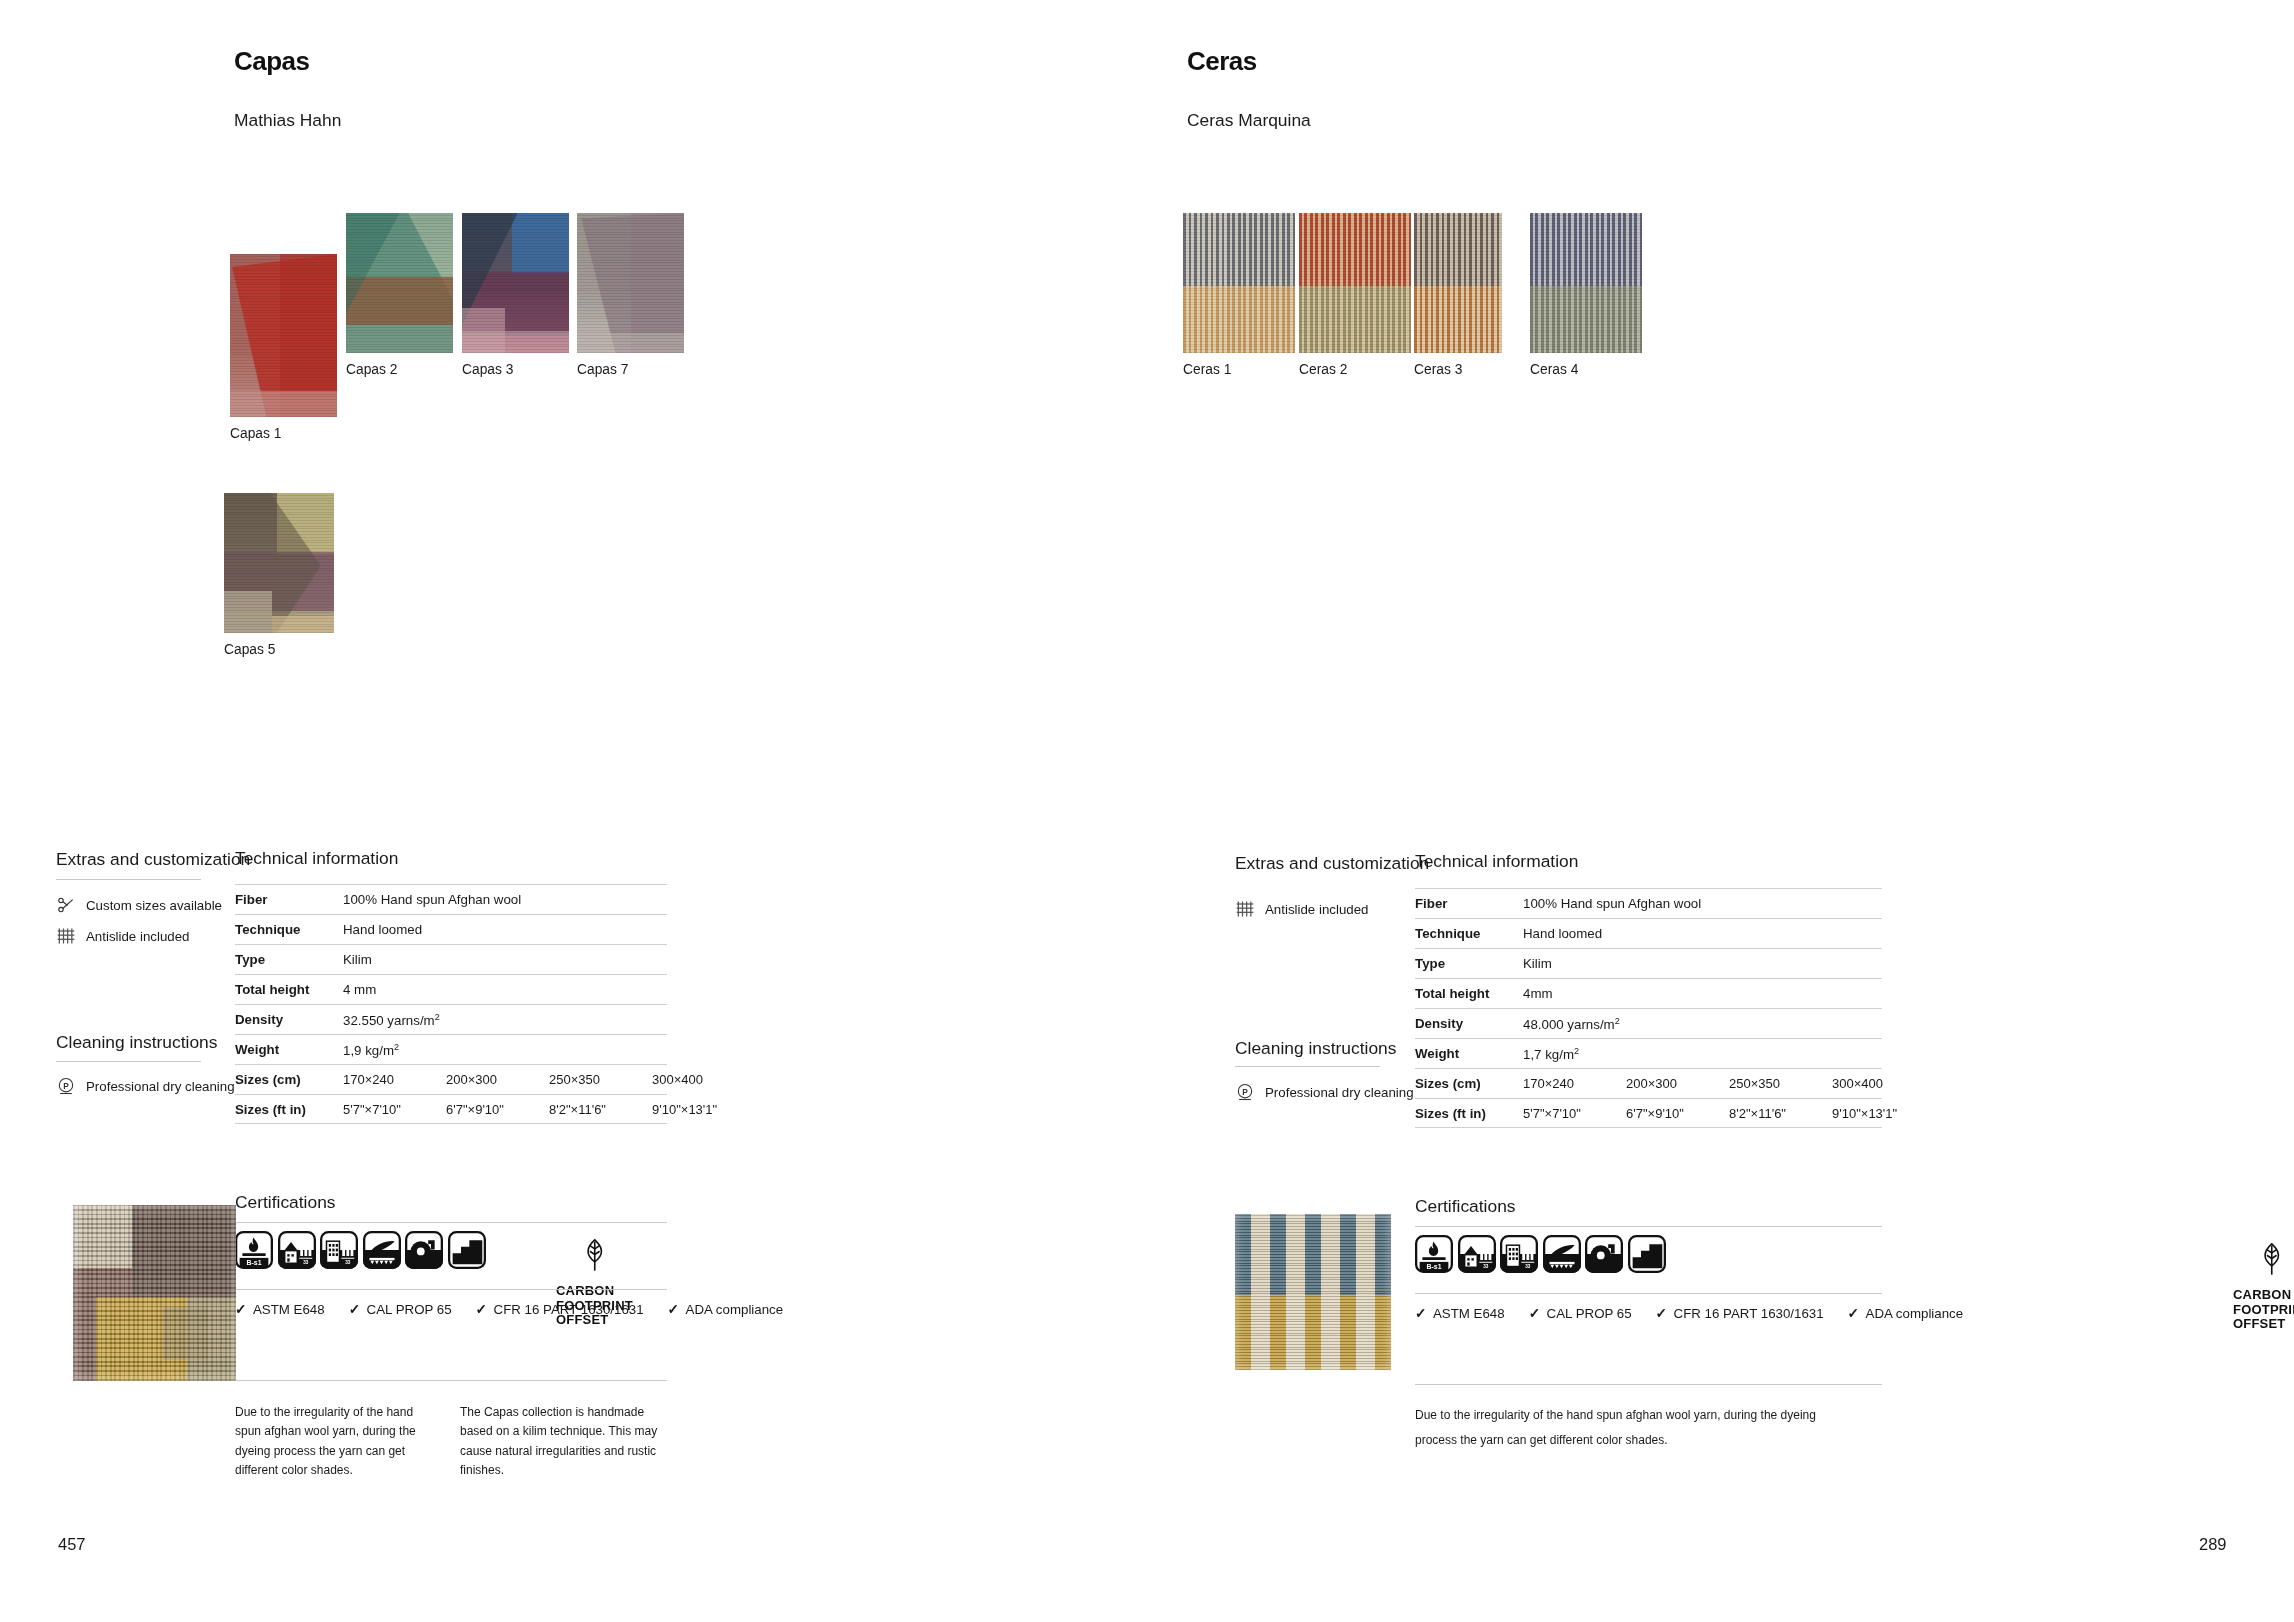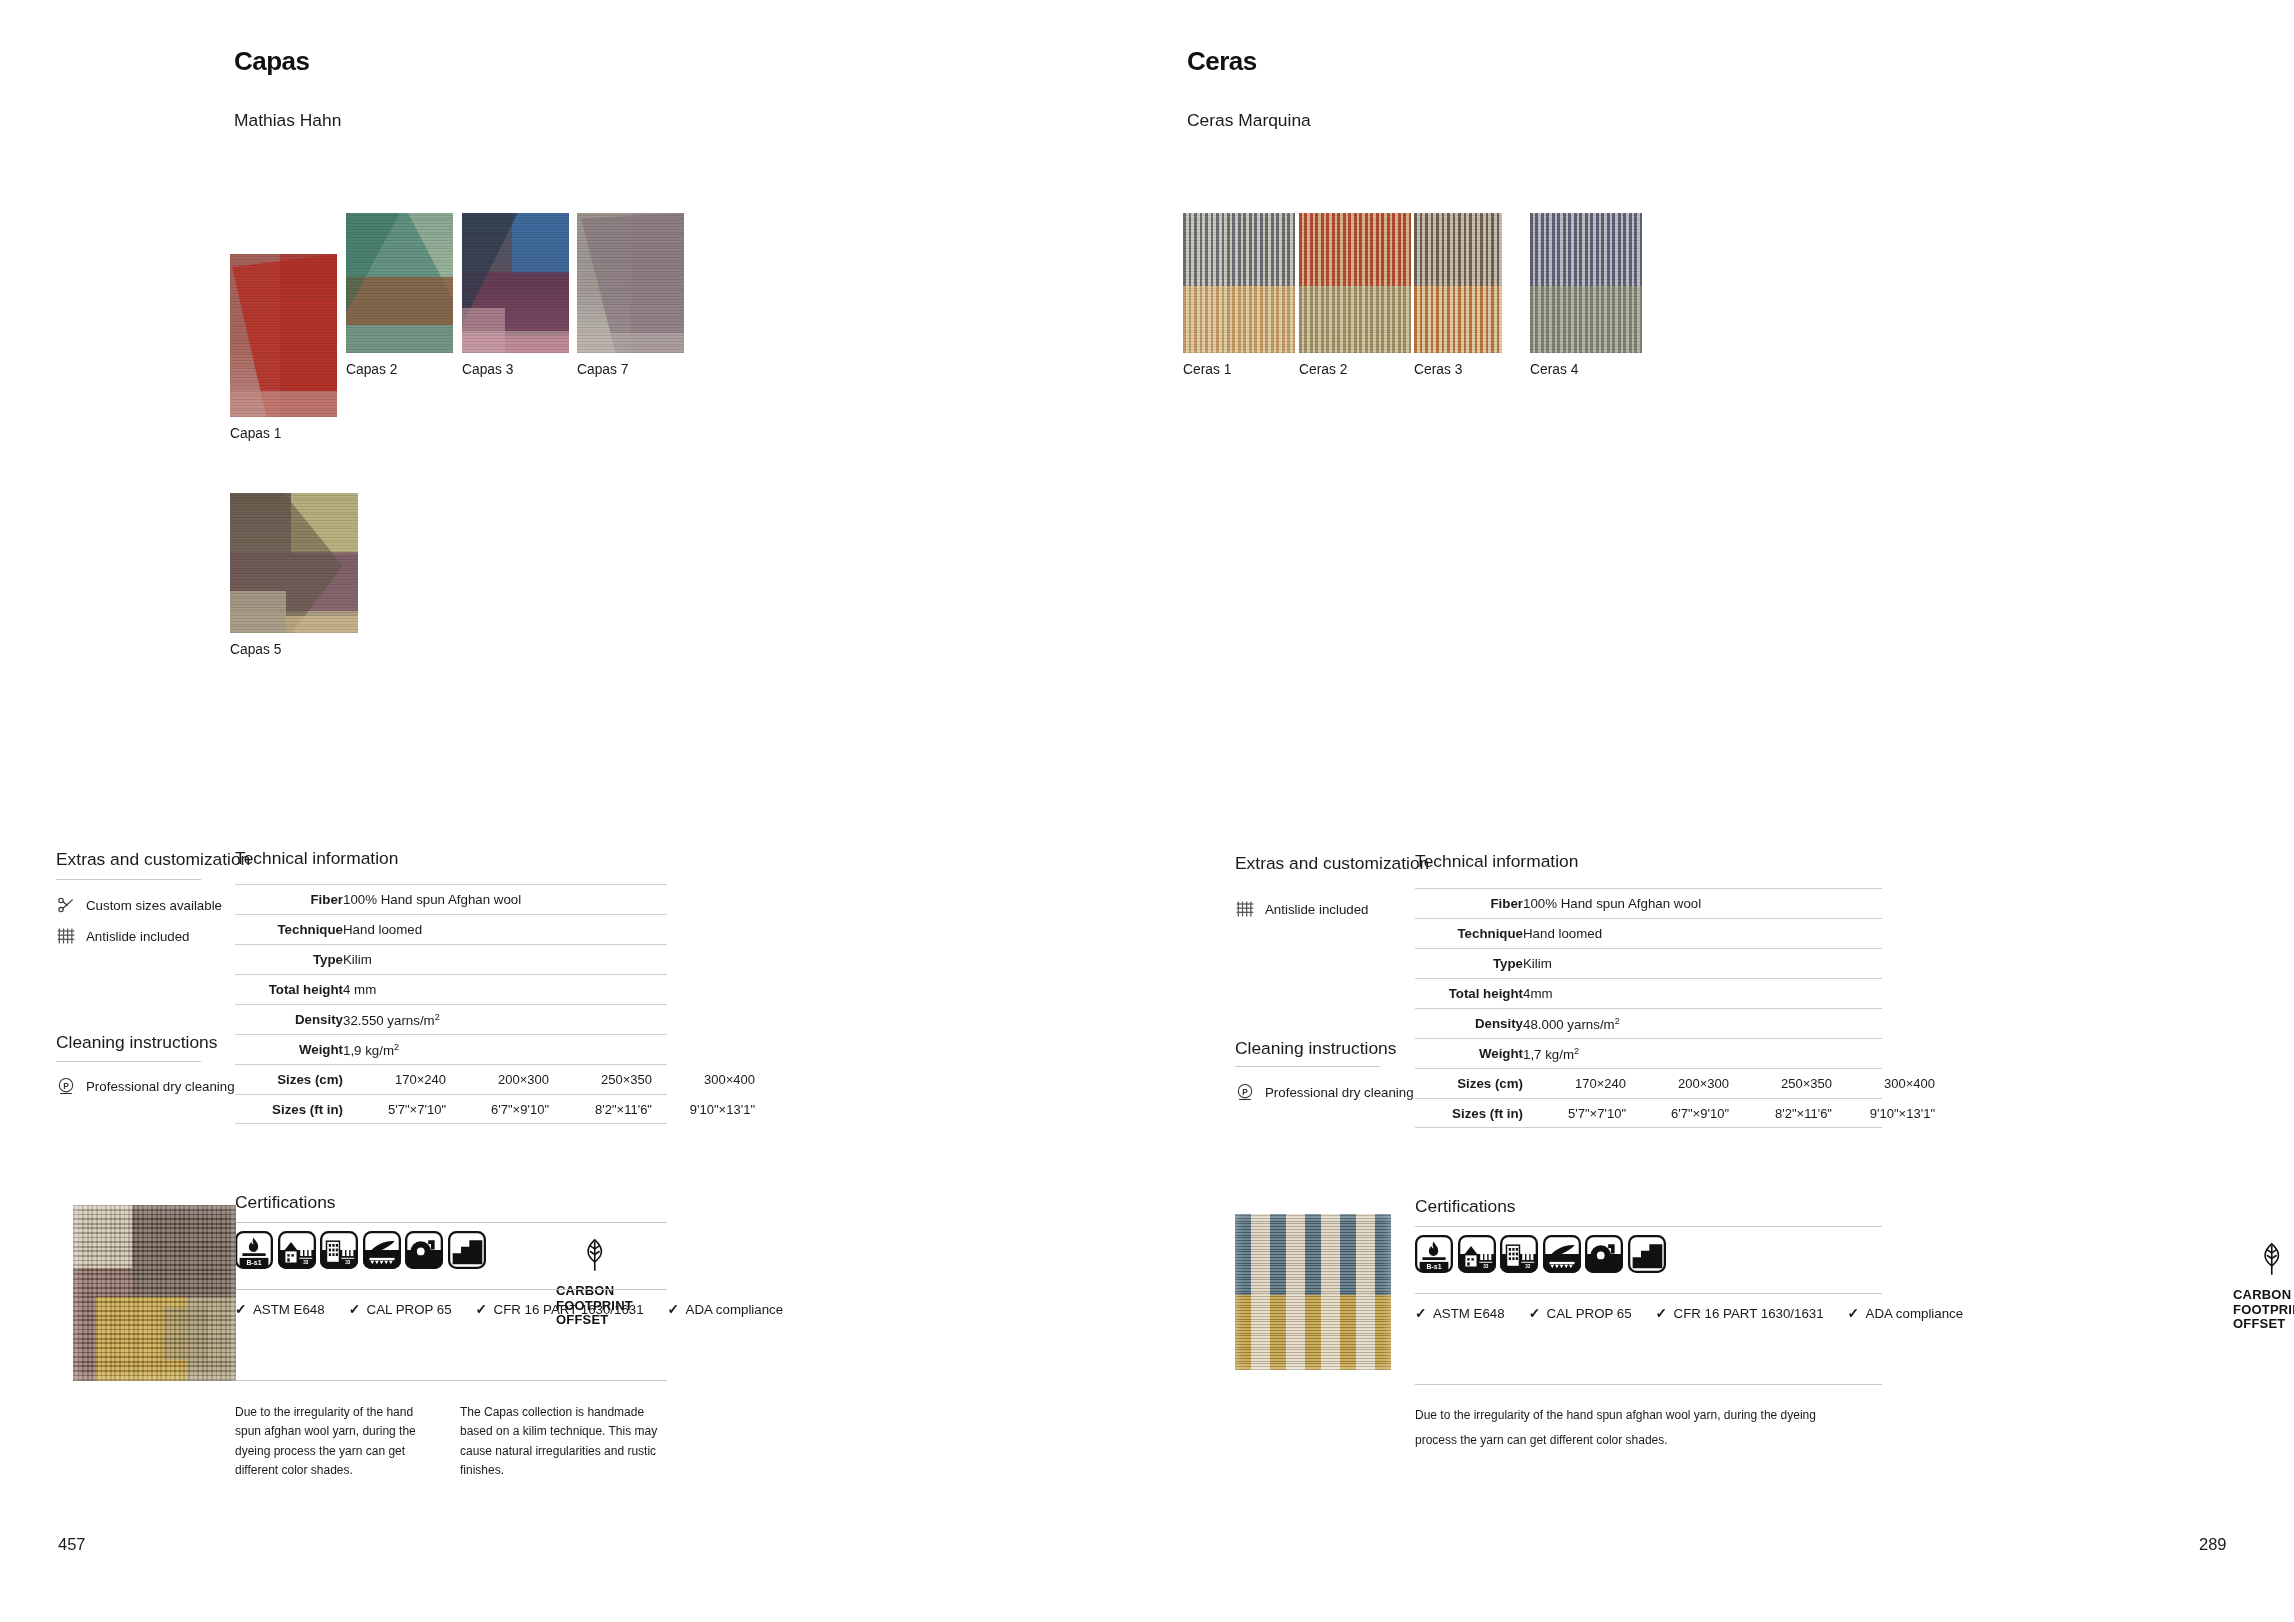--- a/index.html
+++ b/index.html
@@ -71,21 +71,20 @@
     font-size: 13.3px; color: #1a1a1a; white-space: nowrap;
   }
   .feature-ico { width: 20px; height: 20px; flex: 0 0 20px; }
 
   
   .tech-table { position: absolute; }
   .tech-row {
     position: relative; display: flex; align-items: flex-start;
     border-top: 0.9px solid #cfcfcf;
     height: 30px;
-    text-align: right;
   }
   .tech-row:last-child { border-bottom: 0.9px solid #cfcfcf; }
   .tech-label {
     width: 108px; flex: 0 0 108px;
     font-size: 13.3px; font-weight: 600; color: #1a1a1a;
     padding-top: 7.3px;
   }
   .tech-value {
     font-size: 13.3px; font-weight: 400; color: #1a1a1a;
     padding-top: 7.3px; white-space: nowrap;
@@ -184,21 +183,21 @@
       <div class="rug-img" style="background:#a59d97;">
         <div class="layer" style="left:0;top:0;width:100%;height:100%;background:linear-gradient(180deg,#9c958f 0%,#a49b97 55%,#c6c0b6 100%);"></div>
         <div class="layer" style="left:0;top:0;width:100%;height:100%;background:#84737b;clip-path:polygon(100% 0,100% 100%,36% 100%,4% 4%);opacity:.6;"></div>
         <div class="layer" style="left:50%;top:0;width:50%;height:100%;background:#8d7b83;opacity:.45;"></div>
         <div class="layer" style="left:0;bottom:0;width:100%;height:14%;background:#bbb0ac;opacity:.6;"></div>
         <div class="weave"></div>
       </div>
       <div class="rug-caption">Capas 7</div>
     </div>
 
-    <div class="rug-item" style="left:230px; top:493px; width:128px; height:140px;">
+    <div class="rug-item" style="left:224px; top:493px; width:110px; height:140px;">
       <div class="rug-img" style="background:#ab9e7e;">
         <div class="layer" style="left:0;top:0;width:100%;height:100%;background:linear-gradient(180deg,#6f6455 0%,#8a7a6c 45%,#b8a98a 100%);"></div>
         <div class="layer" style="left:48%;top:0;width:52%;height:44%;background:#c9c087;opacity:.8;"></div>
         <div class="layer" style="left:0;top:42%;width:100%;height:42%;background:#7d5a68;opacity:.78;"></div>
         <div class="layer" style="left:0;top:0;width:100%;height:100%;background:#5d5346;clip-path:polygon(0 0,42% 0,88% 52%,48% 100%,0 100%);opacity:.5;"></div>
         <div class="layer" style="left:0;bottom:0;width:44%;height:30%;background:#b9b09a;opacity:.7;"></div>
         <div class="layer" style="left:44%;bottom:0;width:56%;height:12%;background:#cdb98d;opacity:.72;"></div>
         <div class="weave"></div>
       </div>
       <div class="rug-caption">Capas 5</div>

